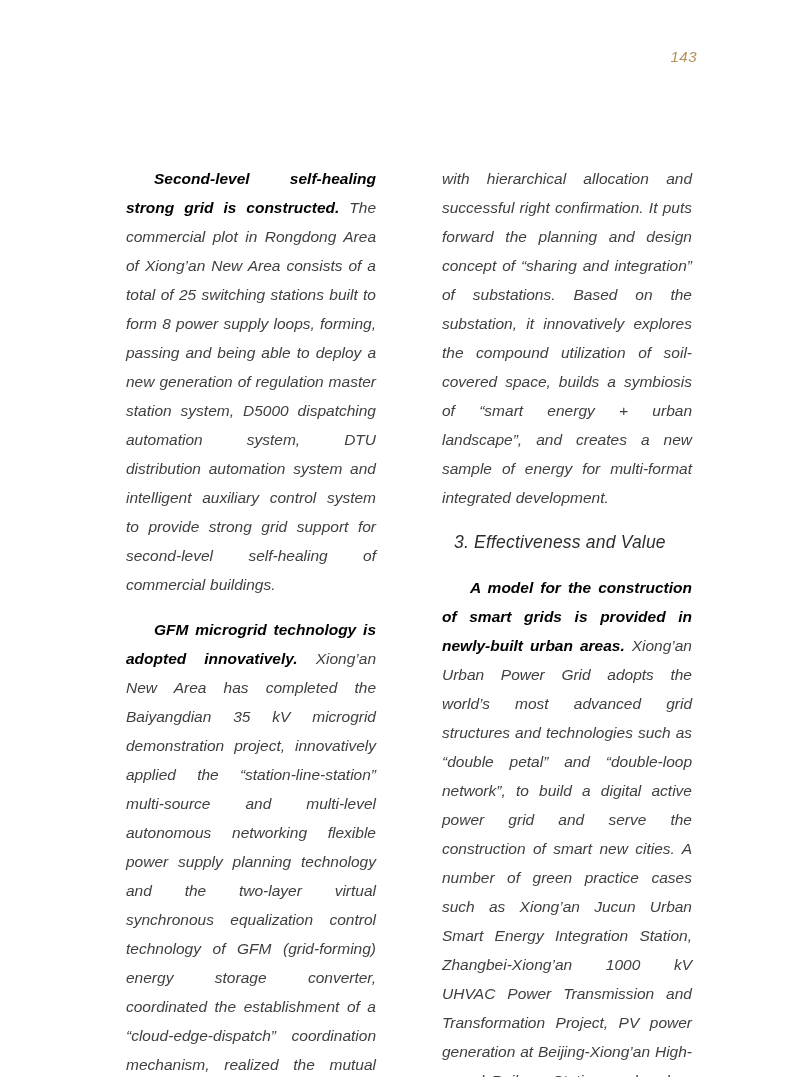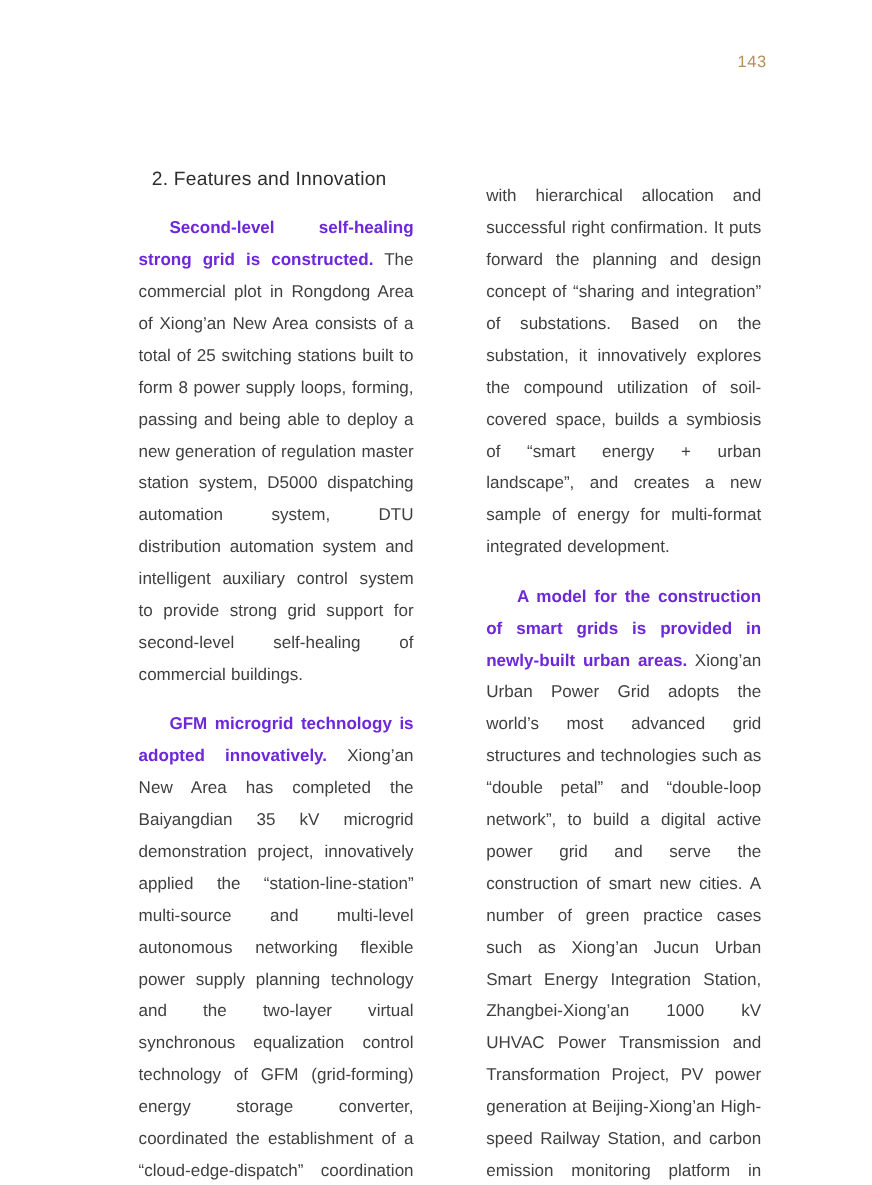--- a/index.html
+++ b/index.html
@@ -10,20 +10,21 @@
   .page {
     position: relative;
     width: 793px;
     height: 1077px;
     background: #ffffff;
     font-family: "Liberation Sans", sans-serif;
     font-size: 15.5px;
     line-height: 29px;
     color: #3f3f3f;
     overflow: hidden;
+    font-style: italic;
   }
   .page-number {
     position: absolute;
     top: 47px;
     right: 96px;
     font-size: 15px;
     line-height: 20px;
     color: #b3905a;
     letter-spacing: 0.5px;
   }
@@ -56,44 +57,44 @@
   .para {
     margin: 16px;
     text-indent: 28px;
     word-spacing: 0.5px;
   }
   .para.no-indent {
     text-indent: 0;
   }
   .lead {
     font-weight: bold;
-    color: #6d28d9;
+    color: #000000;
   }
 </style>
 </head>
 <body>
 
 <div class="page">
 
   <div class="page-number">143</div>
 
   <div class="columns">
 
     <div class="col">
-      <h2 class="section-heading">2. Features and Innovation</h2>
 
       <p class="para"><span class="lead">Second-level self-healing strong grid is constructed.</span><span> The commercial plot in Rongdong Area of Xiong’an New Area consists of a total of 25 switching stations built to form 8 power supply loops, forming, passing and being able to deploy a new generation of regulation master station system, D5000 dispatching automation system, DTU distribution automation system and intelligent auxiliary control system to provide strong grid support for second-level self-healing of commercial buildings.</span></p>
 
       <p class="para"><span class="lead">GFM microgrid technology is adopted innovatively.</span><span> Xiong’an New Area has completed the Baiyangdian 35 kV microgrid demonstration project, innovatively applied the “station-line-station” multi-source and multi-level autonomous networking flexible power supply planning technology and the two-layer virtual synchronous equalization control technology of GFM (grid-forming) energy storage converter, coordinated the establishment of a “cloud-edge-dispatch” coordination mechanism, realized the mutual support and complementation, autonomous self-healing and other functions of multi-voltage class microgrid clusters, and completed the black start, seamless on-grid/off-grid switching and other tests of 35 kV distribution system for the first time in the world. It provides a new idea for the development of power grids in regions with rich new energy resources, weak power grid connection and difficult implementation of conventional power grid projects.</span></p>
 
     </div>
 
     <div class="col">
       <p class="para no-indent">with hierarchical allocation and successful right confirmation. It puts forward the planning and design concept of “sharing and integration” of substations. Based on the substation, it innovatively explores the compound utilization of soil-covered space, builds a symbiosis of “smart energy + urban landscape”, and creates a new sample of energy for multi-format integrated development.</p>
 
+      <h2 class="section-heading spaced-top">3. Effectiveness and Value</h2>
 
       <p class="para"><span class="lead">A model for the construction of smart grids is provided in newly-built urban areas.</span><span> Xiong’an Urban Power Grid adopts the world’s most advanced grid structures and technologies such as “double petal” and “double-loop network”, to build a digital active power grid and serve the construction of smart new cities. A number of green practice cases such as Xiong’an Jucun Urban Smart Energy Integration Station, Zhangbei-Xiong’an 1000 kV UHVAC Power Transmission and Transformation Project, PV power generation at Beijing-Xiong’an High-speed Railway Station, and carbon emission monitoring platform in Xiong’an New Area have set a benchmark for the high-quality development of new urban power grids.</span></p>
 
       <p class="para"></p>
     </div>
 
   </div>
 </div>
 
 </body></html>

